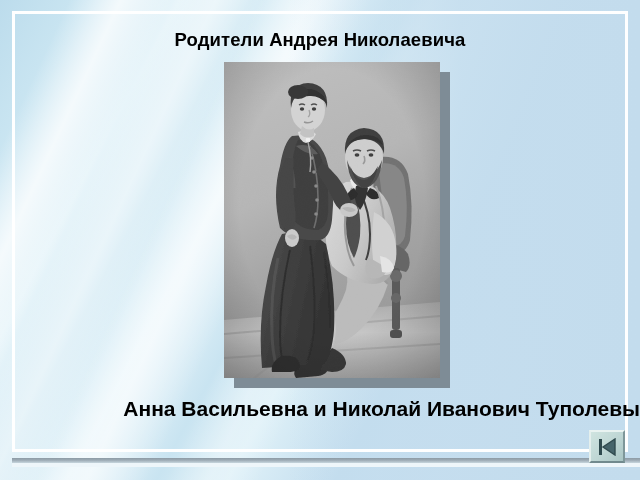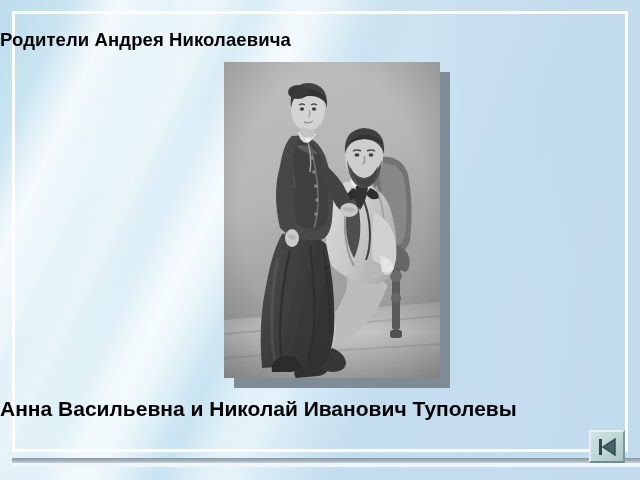--- a/index.html
+++ b/index.html
@@ -81,21 +81,21 @@
     bottom: 13px;
     height: 4px;
     background: #eef6fa;
   }
 
   .title {
     position: absolute;
     left: 0;
     top: 28px;
     width: 640px;
-    text-align: left;
+    text-align: center;
     font-size: 18.5px;
     font-weight: bold;
     color: #000000;
     letter-spacing: 0.1px;
     line-height: 24px;
   }
 
   .photo-wrap {
     position: absolute;
     left: 224px;
@@ -120,21 +120,21 @@
     overflow: hidden;
     background: #b8b8b8;
   }
   .photo svg { display: block; }
 
   .caption {
     position: absolute;
     left: 0;
     top: 396px;
     width: 640px;
-    text-align: left;
+    text-align: right;
     font-size: 21px;
     font-weight: bold;
     color: #000000;
     line-height: 26px;
   }
 
   .nav-button {
     position: absolute;
     left: 589px;
     top: 430px;

